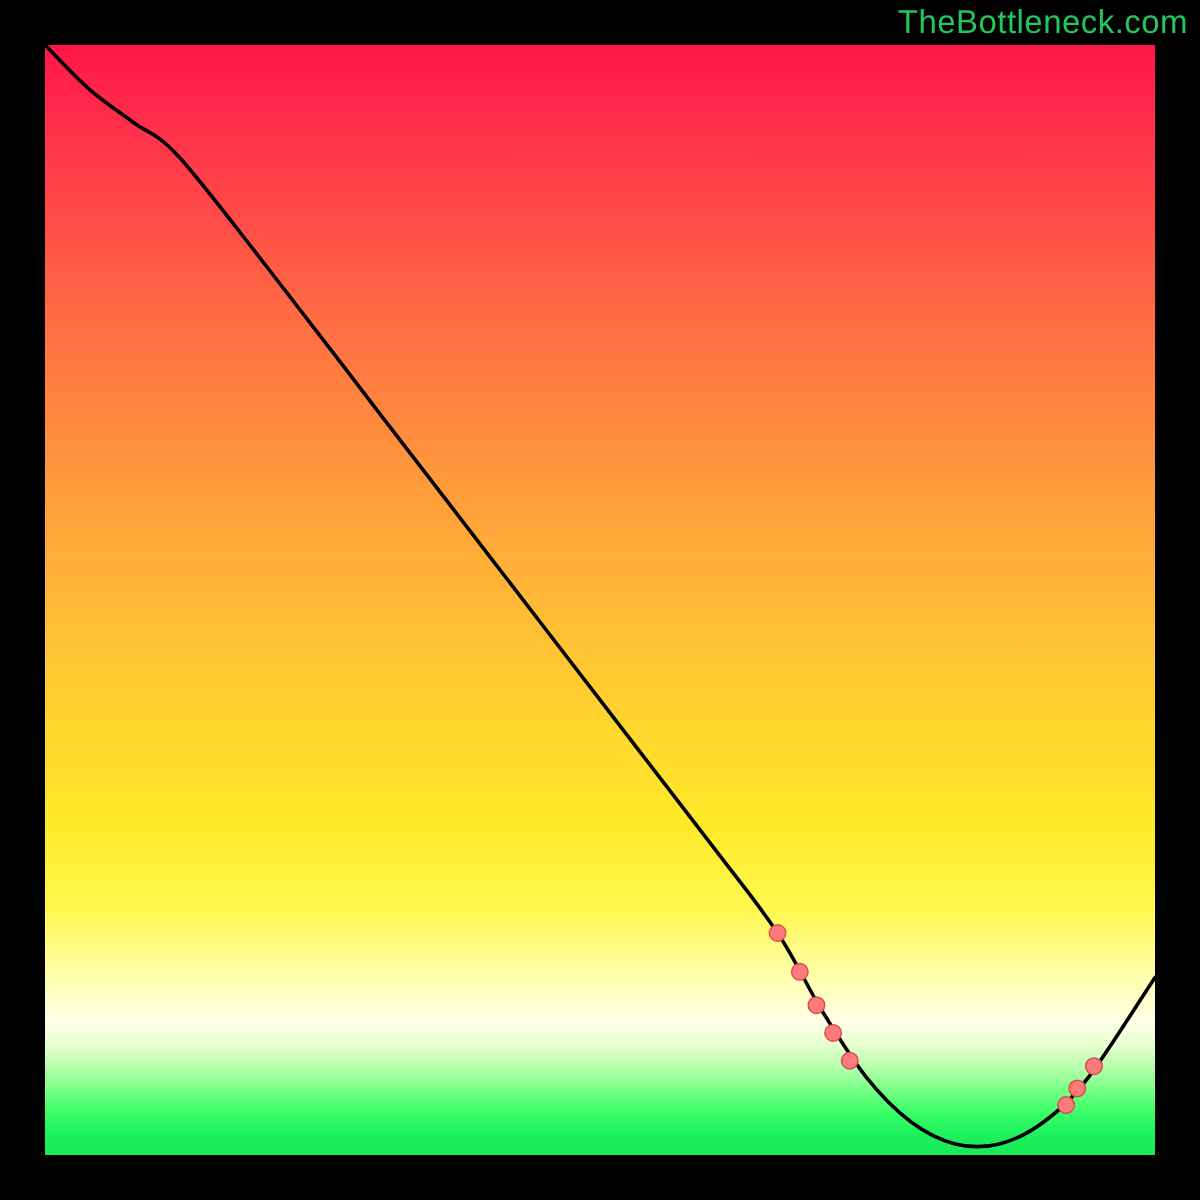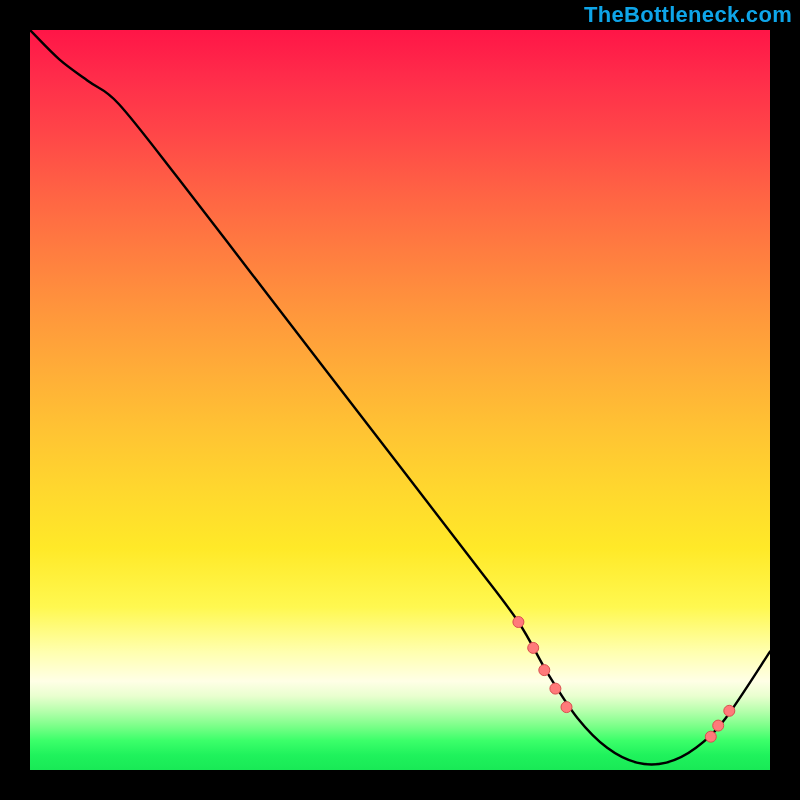--- a/index.html
+++ b/index.html
@@ -14,23 +14,23 @@
   .frame {
     position: relative;
     width: 800px;
     height: 800px;
     background: #000;
   }
   .watermark {
     position: absolute;
     top: 2px;
     right: 8px;
-    color: #0ea5e9;
+    color: #22c55e;
     font-size: 22px;
-    font-weight: 700;
+    font-weight: 400;
     letter-spacing: 0.3px;
     z-index: 4;
   }
   .plot {
     position: absolute;
     left: 30px;
     top: 30px;
     width: 740px;
     height: 740px;
     overflow: hidden;

